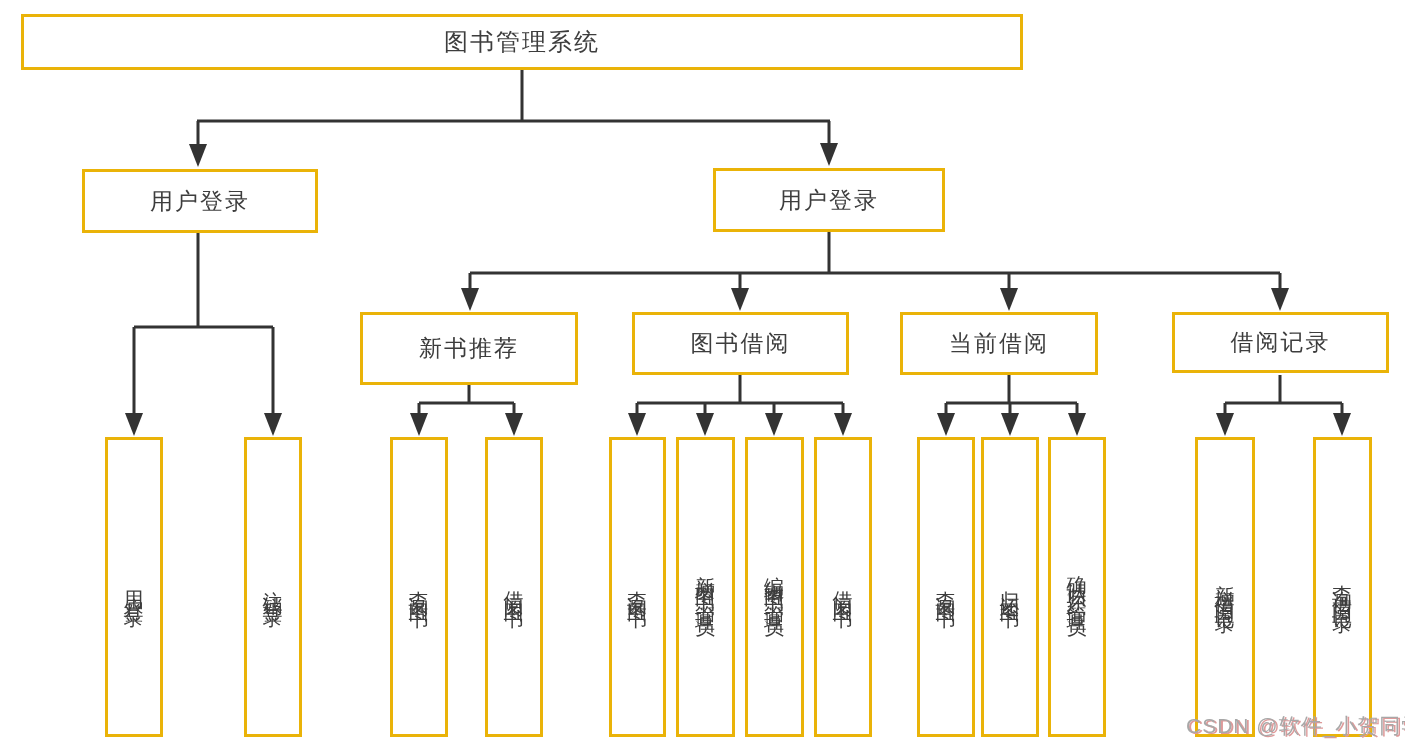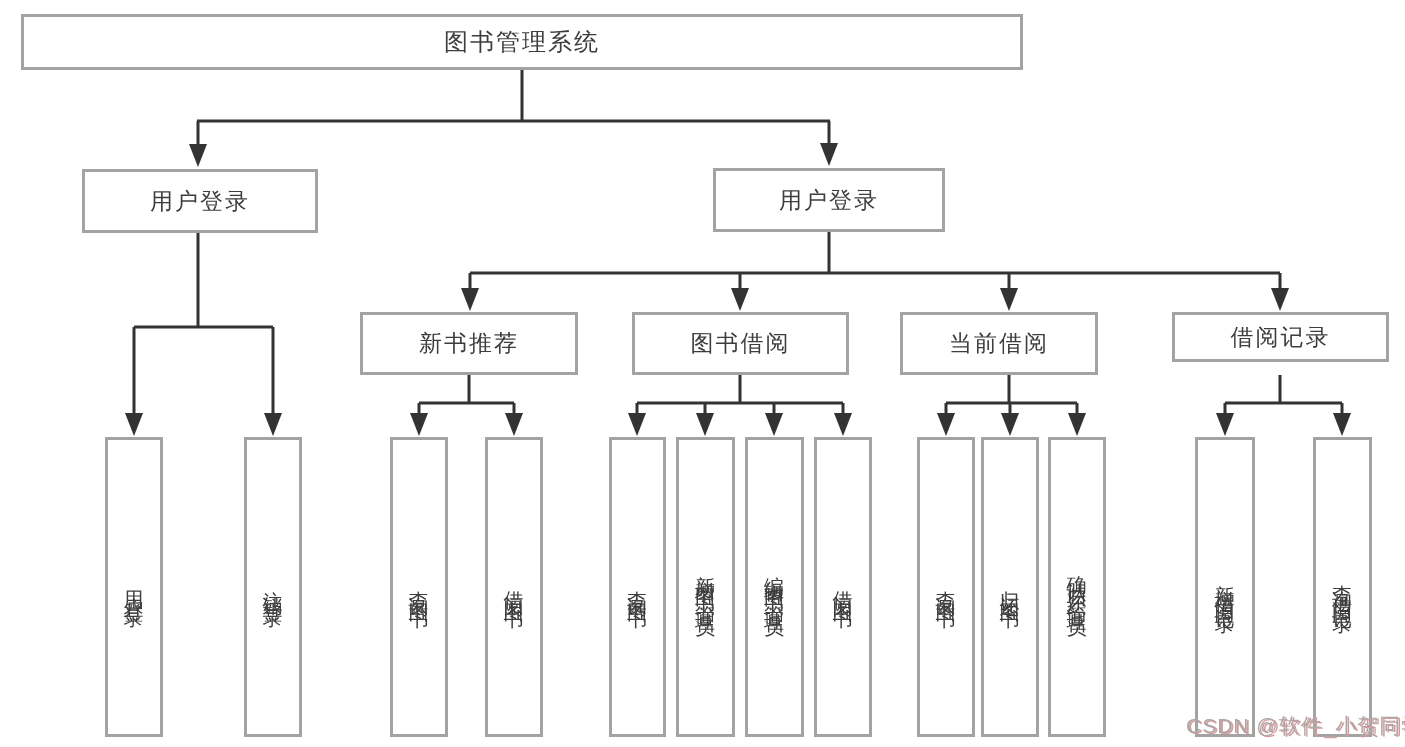--- a/index.html
+++ b/index.html
@@ -8,21 +8,21 @@
     width:1405px;height:747px;
     background:#ffffff;
     overflow:hidden;
     font-family:"Liberation Sans","DejaVu Sans",sans-serif;
   }
   #connectors{position:absolute;left:0;top:0;z-index:1;}
   .node{
     position:absolute;
     box-sizing:border-box;
     background:#ffffff;
-    border:3px solid #a3a3a3;
+    border:3px solid #eab308;
     display:flex;
     align-items:center;
     justify-content:center;
     color:#3d3d3d;
     z-index:2;
   }
   .hbox{font-size:23px;letter-spacing:2px;font-weight:400;}
   .root{font-size:24px;}
   .vbox .vtext{
     writing-mode:vertical-rl;
@@ -92,30 +92,30 @@
     <span>图书管理系统</span>
   </div>
 
   <div class="node hbox" style="left:82px;top:169px;width:236px;height:64px">
     <span>用户登录</span>
   </div>
   <div class="node hbox" style="left:713px;top:168px;width:232px;height:64px">
     <span>用户登录</span>
   </div>
 
-  <div class="node hbox" style="left:360px;top:312px;width:218px;height:63px">
+  <div class="node hbox" style="left:360px;top:312px;width:218px;height:73px">
     <span>新书推荐</span>
   </div>
   <div class="node hbox" style="left:632px;top:312px;width:217px;height:63px">
     <span>图书借阅</span>
   </div>
   <div class="node hbox" style="left:900px;top:312px;width:198px;height:63px">
     <span>当前借阅</span>
   </div>
-  <div class="node hbox" style="left:1172px;top:312px;width:217px;height:50px">
+  <div class="node hbox" style="left:1172px;top:312px;width:217px;height:61px">
     <span>借阅记录</span>
   </div>
 
   <div class="node vbox" style="left:105px;top:437px;width:58px;height:300px">
     <span class="vtext">用户登录</span>
   </div>
   <div class="node vbox" style="left:244px;top:437px;width:58px;height:300px">
     <span class="vtext">注销登录</span>
   </div>
 

